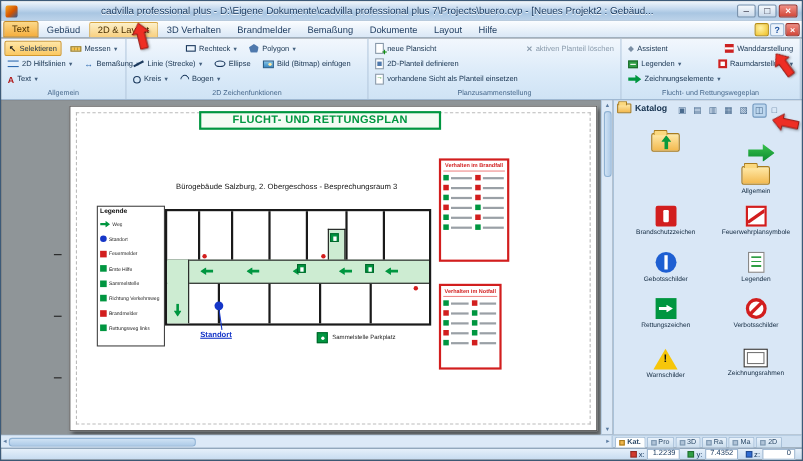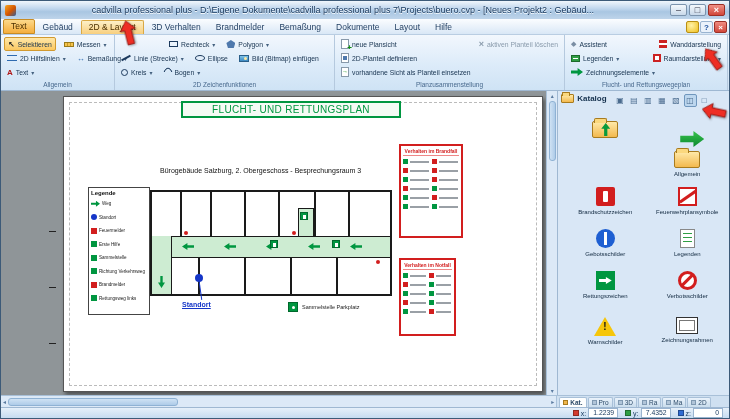--- a/index.html
+++ b/index.html
@@ -68,21 +68,21 @@
 
 .main{flex:1;display:flex;min-height:0}
 .canvas{position:relative;width:546px;background:#8f9598;overflow:hidden}
 .vscroll{width:11px;background:#dce9f7;border-left:1px solid #aac2da;display:flex;flex-direction:column;align-items:center;font-size:6px;color:#5b7ba0;padding:1px 0;gap:2px}
 .vthumb{width:7px;height:60px;background:linear-gradient(90deg,#cfe2f4,#aecbe8);border:1px solid #8fb2d4;border-radius:3px}
 .tick{position:absolute;width:7px;height:1px;background:#222}
 
 
 .paper{position:absolute;left:62px;top:5px;width:480px;height:296px;background:#fff;border:1px solid #555;box-shadow:2px 3px 4px rgba(0,0,0,.45)}
 .pmargin{position:absolute;inset:5px;border:1px dashed #bbb;pointer-events:none}
-.ptitle{position:absolute;left:117px;top:4px;width:220px;height:17px;border:2px solid #009640;background:#f4fbf4;color:#009640;font-size:10px;font-weight:normal;text-align:center;line-height:14px;letter-spacing:.3px}
+.ptitle{position:absolute;left:117px;top:4px;width:220px;height:17px;border:2px solid #009640;background:#f4fbf4;color:#009640;font-size:10px;font-weight:bold;text-align:center;line-height:14px;letter-spacing:.3px}
 .psub{position:absolute;left:96px;top:70px;font-size:7px;color:#111}
 .legend{position:absolute;left:24px;top:90px;width:62px;height:128px;border:1px solid #444;background:#fff;padding:2px}
 .lt{font-size:6px;font-weight:bold;color:#111;margin-bottom:1px}
 .lrow{display:flex;align-items:center;gap:2px;height:13.5px}
 .lico{width:6px;height:6px;flex:0 0 auto}
 .llabel{font-size:4.6px;color:#222;white-space:nowrap;overflow:hidden}
 .s-arrow{width:9px;height:6px;background:#009640;clip-path:polygon(0 33%,55% 33%,55% 0,100% 50%,55% 100%,55% 67%,0 67%)}
 .s-dot{border-radius:50%;background:#1536c8}
 .s-g{background:#009640}.s-r{background:#d21e1e}
 .floorplan{position:absolute;left:86px;top:93px;width:242px;height:106px;border:2px solid #1a1a1a;background:#fff}

